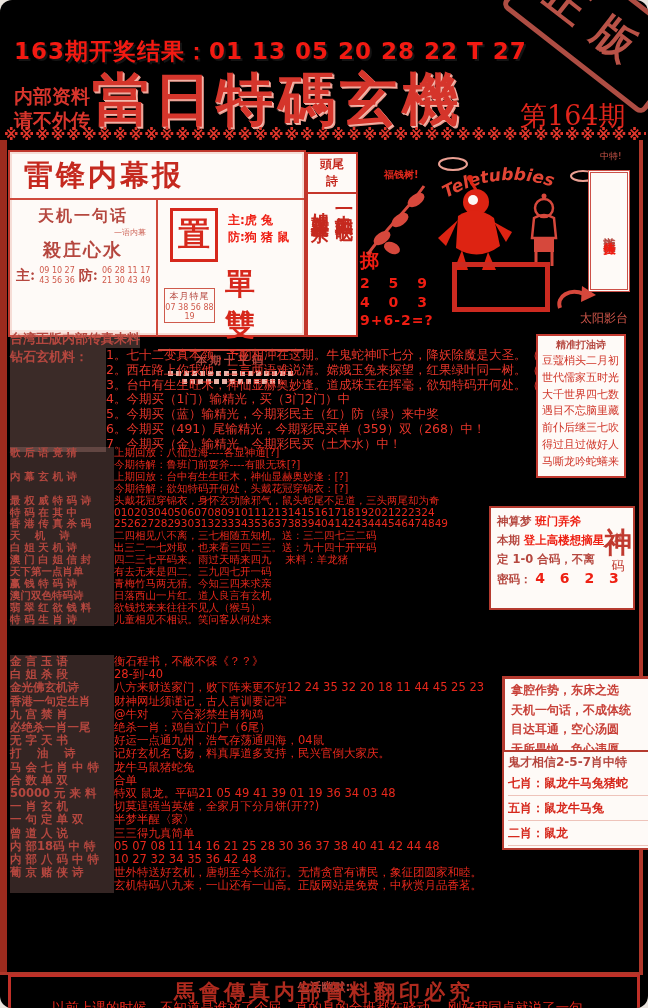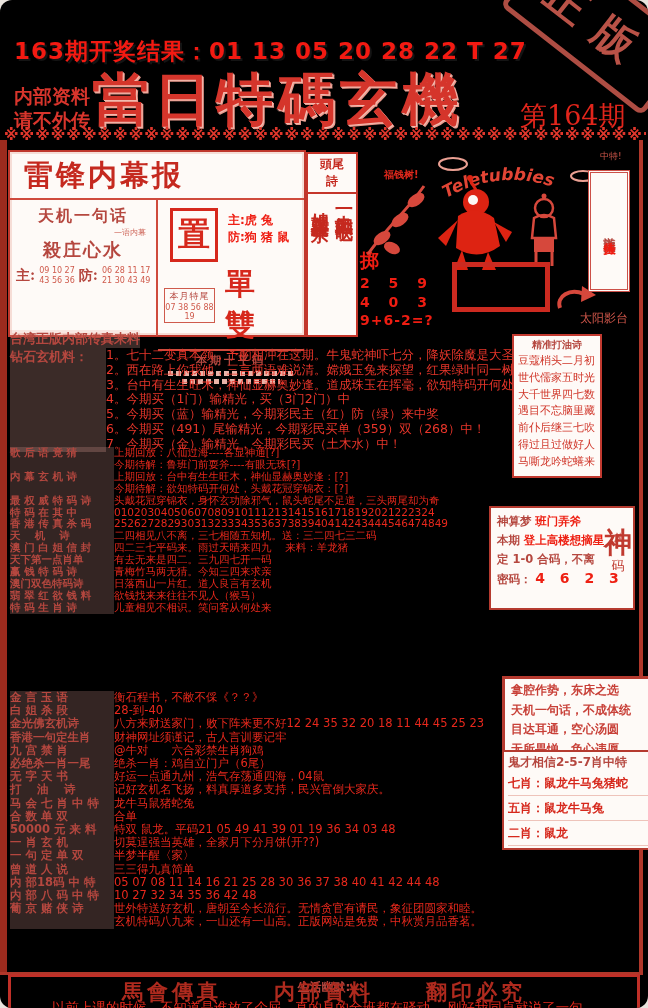--- a/index.html
+++ b/index.html
@@ -83,29 +83,29 @@
   
   .taiwan{position:absolute;left:10px;top:328px;width:500px;}
   .tw-hdr{font-size:13px;font-weight:bold;color:#b5473f;background:rgba(235,170,158,.25);display:inline-block;}
   .tw-row{display:flex;}
   .tw-lbl{flex:0 0 96px;font-size:13px;font-weight:bold;color:#b5473f;background:rgba(235,170,158,.25);}
   .tw-items div{font-size:12.5px;color:#e8352a;line-height:14.8px;white-space:nowrap;}
 
   
   .rows{position:absolute;left:10px;width:498px;}
   #rows-a{top:447px;}
-  #rows-b{top:655px;margin-top:36px;}
+  #rows-b{top:655px;}
   .row{display:flex;white-space:nowrap;}
   #rows-a .row{font-size:10.5px;line-height:11.9px;}
   #rows-b .row{font-size:11.5px;line-height:13.2px;}
   .row .lbl{flex:0 0 104px;font-weight:bold;color:#b5473f;background:rgba(235,170,158,.22);}
   .row .txt{color:#e8281c;}
 
   
-  .dayou{position:absolute;left:512px;top:334px;width:86px;height:140px;border:2px solid #c23a30;background:#fefaf7;}
+  .dayou{position:absolute;left:536px;top:334px;width:86px;height:140px;border:2px solid #c23a30;background:#fefaf7;}
   .dayou-t{font-size:10px;font-weight:bold;color:#b5473f;text-align:center;padding-top:2px;}
   .dayou-l{font-size:11px;color:#d0362a;line-height:16.8px;padding-left:4px;white-space:nowrap;font-family:Liberation Serif, serif;}
   .shensuan{position:absolute;left:489px;top:506px;width:132px;height:96px;border:2px solid #b53a2f;background:#fefaf7;padding:4px 4px 0 6px;}
   .ss-line{font-size:11.5px;line-height:19px;white-space:nowrap;}
   .ss-lbl{font-weight:bold;color:#b5473f;}
   .ss-val{font-weight:bold;color:#ee2013;}
   .ss-code{font-size:14px;letter-spacing:5px;}
   .ss-side{position:absolute;right:1px;top:2px;text-align:center;color:#c0392f;font-family:"DejaVu Serif",serif;}
   .ss-side .s1{font-size:9px;writing-mode:vertical-rl;}
   .ss-side .s2{font-size:28px;font-weight:bold;display:block;line-height:28px;}
@@ -116,21 +116,21 @@
   .guicai{position:absolute;left:502px;top:750px;width:140px;height:94px;border:2px solid #b53a2f;background:#fefaf7;padding:2px 0 0 4px;}
   .gc-t{font-size:12px;font-weight:bold;color:#b5473f;white-space:nowrap;}
   .gc-l{font-size:12px;font-weight:bold;color:#d6281c;line-height:24px;border-bottom:1px solid #eec3ba;white-space:nowrap;}
 
   
   .humor{position:absolute;left:8px;top:932px;width:626px;height:82px;border:3px solid #c03028;margin-top:42px;}
   .humor-t{text-align:center;font-size:12px;font-weight:bold;color:#b5473f;padding-top:2px;}
   .humor-x{font-size:13.5px;color:#e8281c;line-height:19px;padding:2px 14px 0 14px;text-indent:2em;}
 
   
-  .footer{position:absolute;left:0;top:978px;width:648px;display:flex;justify-content:center;gap:52px;}
+  .footer{position:absolute;left:0;top:978px;width:648px;display:flex;justify-content:center;}
   .footer span{font-size:21px;font-weight:bold;color:#ae2a1e;font-family:"DejaVu Serif",serif;letter-spacing:4px;}
 </style>
 </head>
 <body>
 
 <div id="page">
   <div class="edge-l"></div>
   <div class="frame-r"></div>
   <div class="frame-b"></div>
 
@@ -301,20 +301,24 @@
       <div class="row">
         <span class="lbl">香 港 传 真 杀 码</span>
         <span class="txt">25262728293031323334353637383940414243444546474849</span>
       </div>
 
       <div class="row">
         <span class="lbl">天　 机　 诗</span>
         <span class="txt">二四相见八不离，三七相随五知机。送：三二四七三二码</span>
       </div>
 
+      <div class="row">
+        <span class="lbl">白 姐 天 机 诗</span>
+        <span class="txt">出三二一七对取，也来看三四二三。送：九十四十开平码</span>
+      </div>
 
       <div class="row">
         <span class="lbl">澳 门 白 姐 信 封</span>
         <span class="txt">四二三七平码来。雨过天晴来四九　 来料：羊龙猪</span>
       </div>
 
       <div class="row">
         <span class="lbl">天下第一点肖单</span>
         <span class="txt">有去无来是四二。三九四七开一码</span>
       </div>

